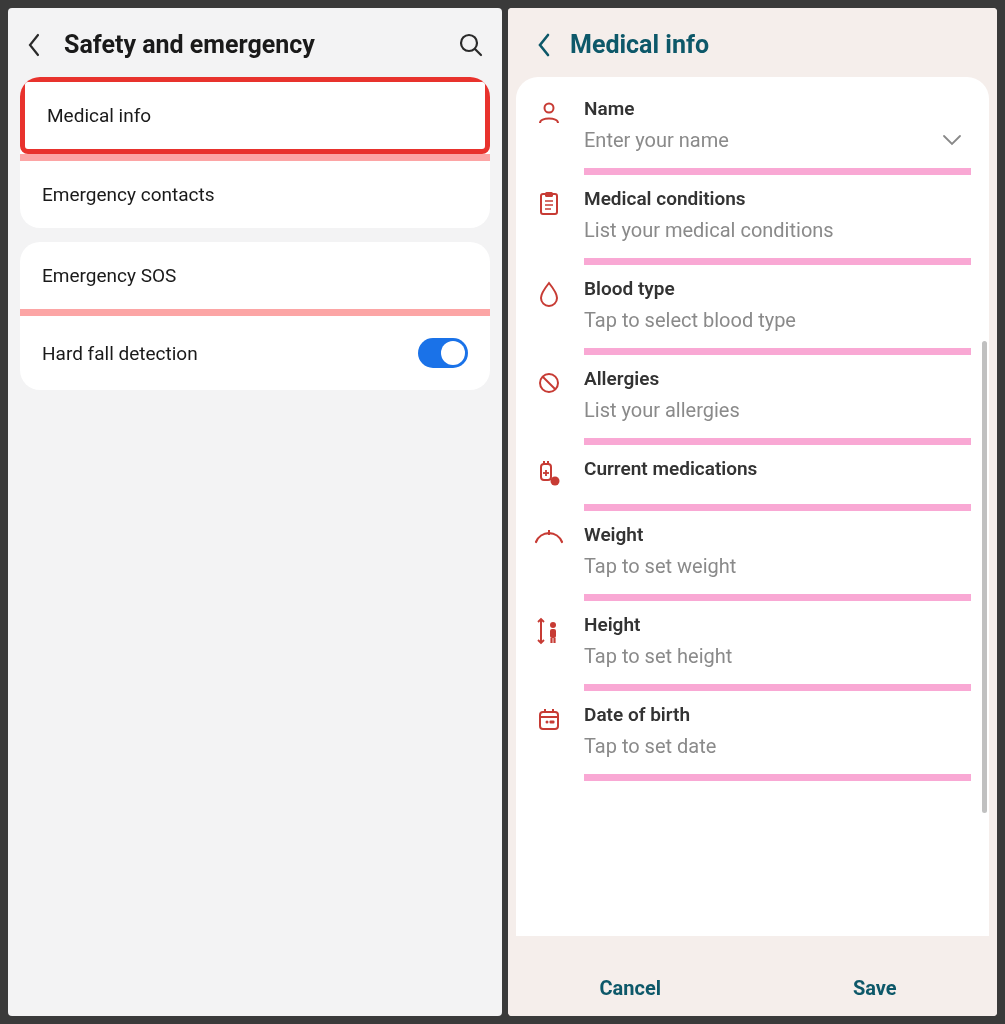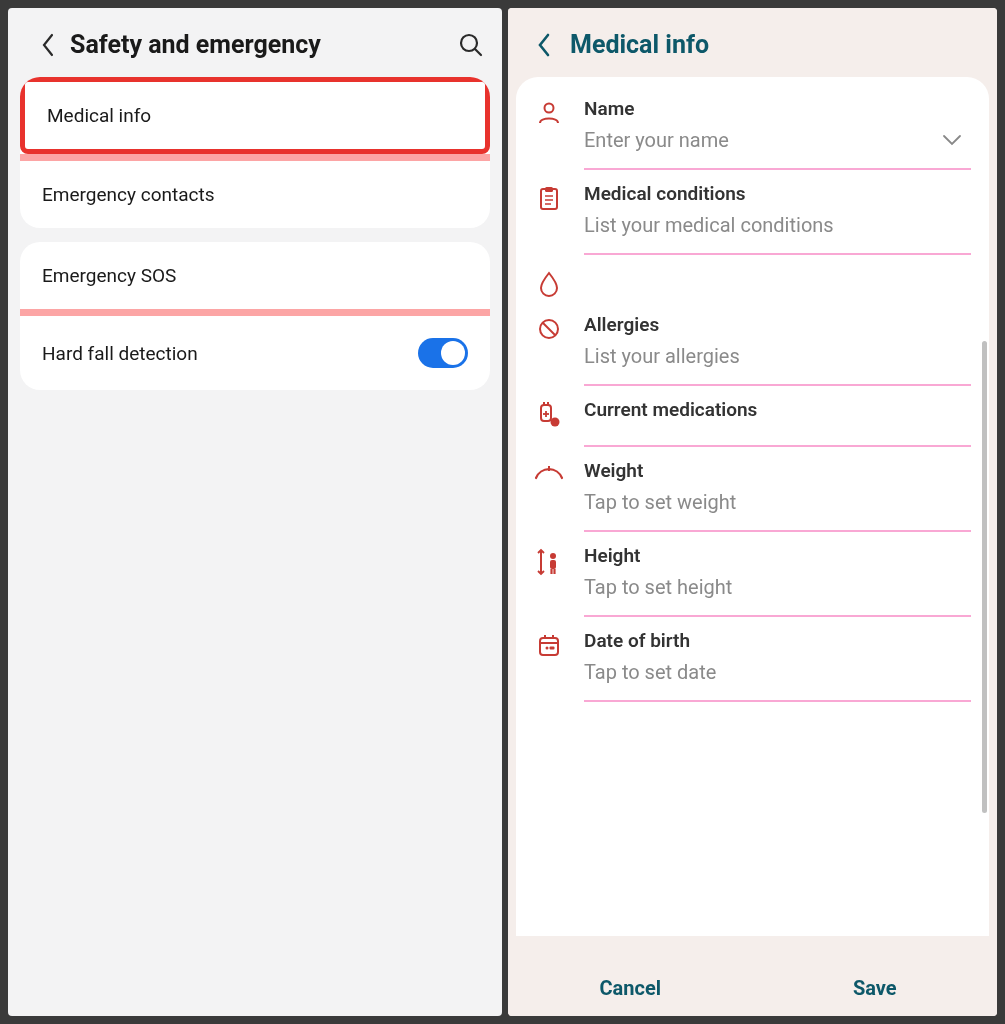--- a/index.html
+++ b/index.html
@@ -25,21 +25,22 @@
     .pane.right {
       flex: 1;
       background: #f5eeeb;
       display: flex;
       flex-direction: column;
     }
     
     .left-header {
       display: flex;
       align-items: center;
-      padding: 22px 18px 18px 32px;
+      padding: 22px 18px 18px 18px;
+      gap: 8px;
     }
     .left-header .title {
       font-size: 25px;
       font-weight: 700;
       color: #1a1a1a;
       margin-left: 14px;
       flex: 1;
     }
     .card {
       background: #fff;
@@ -112,21 +113,21 @@
       color: #c73b34;
       display: flex;
       align-items: flex-start;
       justify-content: center;
       margin-top: 4px;
     }
     .field-content {
       flex: 1;
       margin-left: 20px;
       padding-bottom: 16px;
-      border-bottom: 2px solid #f9a8d4;
+      border-bottom: 7px solid #f9a8d4;
       position: relative;
     }
     .field-row.no-border .field-content { border-bottom: none; padding-bottom: 6px; }
     .field-label {
       font-size: 19px;
       font-weight: 600;
       color: #333;
       margin-bottom: 8px;
     }
     .field-value {
@@ -247,20 +248,24 @@
         <div class="field-value">List your medical conditions</div>
       </div>
     </div>
 
     <div class="field-row">
       <div class="field-icon">
         <svg width="22" height="26" viewBox="0 0 22 26">
             <path d="M11 2 C11 2 3 12 3 17 A8 8 0 0 0 19 17 C19 12 11 2 11 2 Z" stroke="#c73b34" stroke-width="2" fill="none"></path>
           </svg>
       </div>
+      <div class="field-content">
+        <div class="field-label">Blood type</div>
+        <div class="field-value">Tap to select blood type</div>
+      </div>
     </div>
 
     <div class="field-row">
       <div class="field-icon">
         <svg width="24" height="24" viewBox="0 0 24 24">
             <circle cx="12" cy="12" r="9" stroke="#c73b34" stroke-width="2" fill="none"></circle>
             <line x1="5.5" y1="5.5" x2="18.5" y2="18.5" stroke="#c73b34" stroke-width="2"></line>
           </svg>
       </div>
       <div class="field-content">

